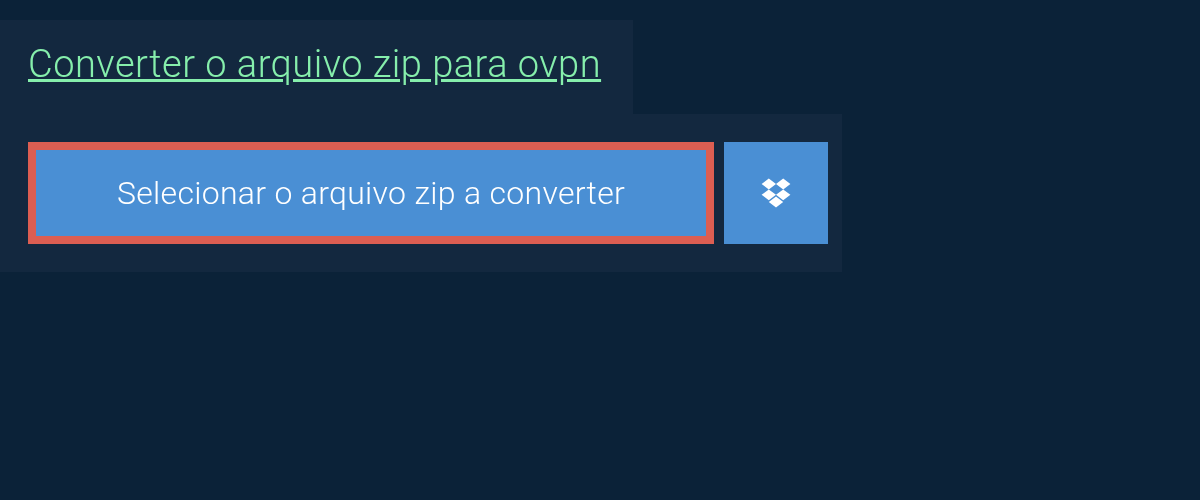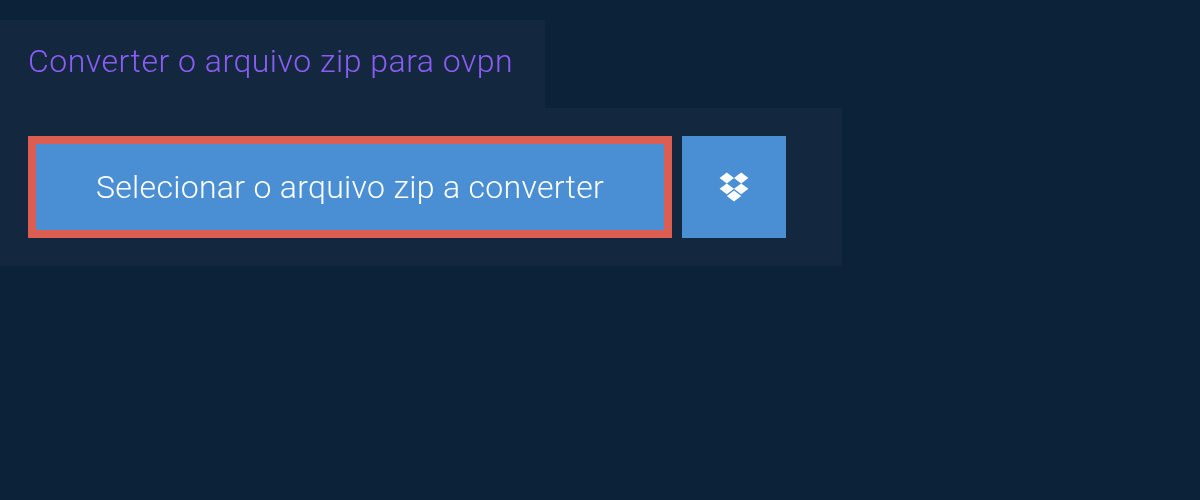--- a/index.html
+++ b/index.html
@@ -15,42 +15,43 @@
       overflow: hidden;
     }
     .header-tab {
       display: inline-block;
       background: #13283f;
       padding: 22px 32px 28px 28px;
       margin-top: 20px;
       margin-left: 0;
     }
     .header-title {
-      color: #8b5cf6;
-      font-size: 32px;
+      color: #86efac;
+      font-size: 38px;
       font-weight: 300;
       letter-spacing: 0.5px;
+      text-decoration: underline;
     }
     .button-panel {
       background: #13283f;
       padding: 28px 28px;
       margin-top: 0;
       width: 842px;
     }
     .button-row {
       display: flex;
       gap: 10px;
       align-items: stretch;
     }
     .select-file-button {
       background: #4a8fd4;
       color: #ffffff;
       font-size: 32px;
       font-weight: 300;
-      padding: 24px 60px;
+      padding: 24px 81px;
       border: 8px solid #dc5e52;
       cursor: pointer;
       display: flex;
       align-items: flex-start;
       justify-content: center;
       flex: 0 0 auto;
       letter-spacing: 0.3px;
     }
     .dropbox-button {
       background: #4a8fd4;

